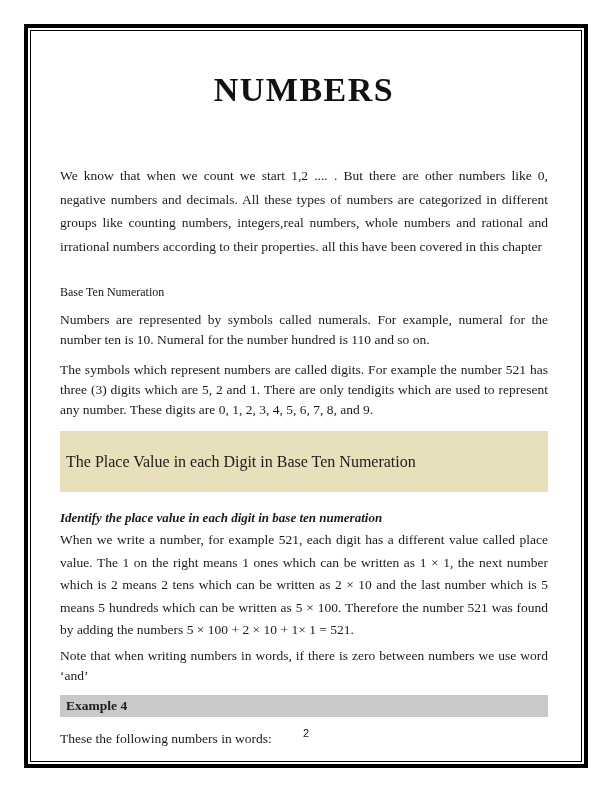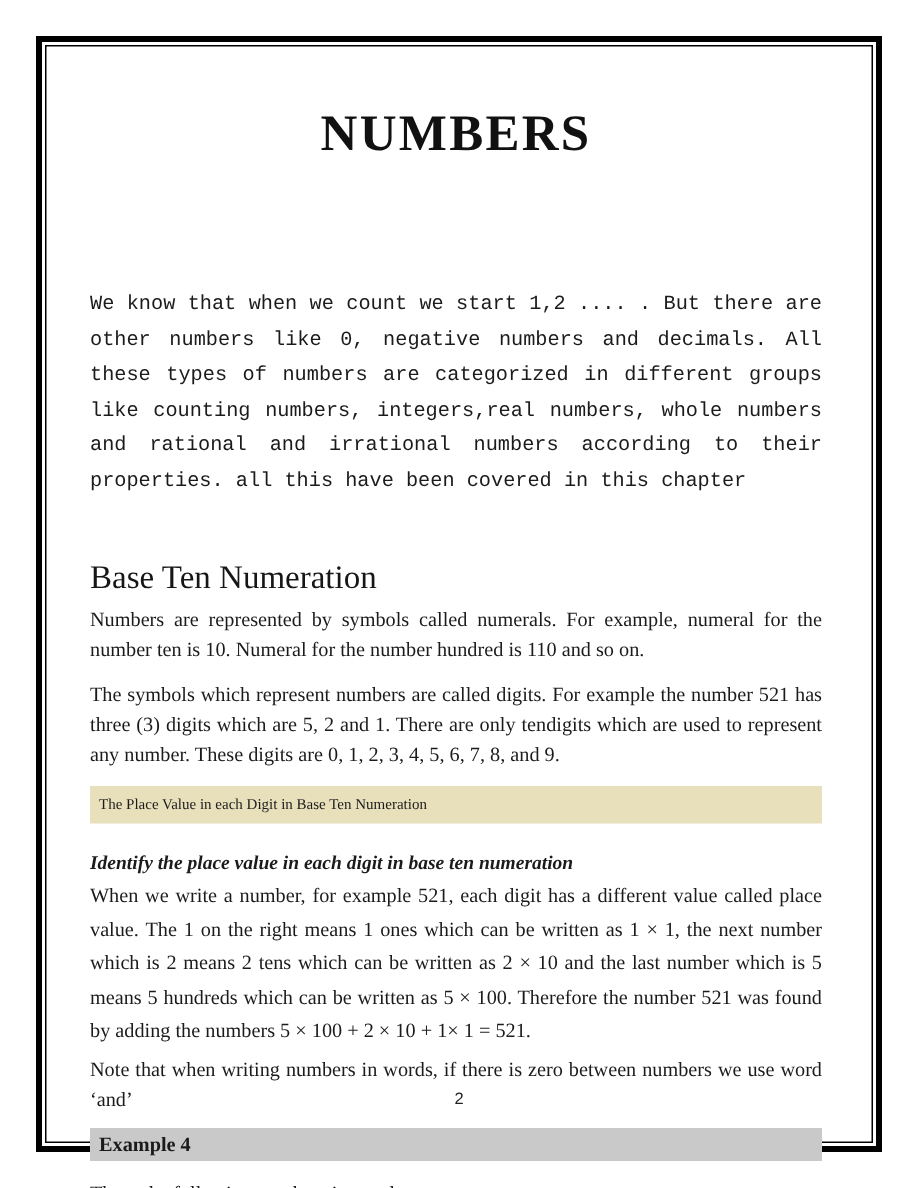--- a/index.html
+++ b/index.html
@@ -43,36 +43,36 @@
     color: #111111;
   }
   .body-text {
     font-size: 13.5px;
     text-align: justify;
     text-align-last: left;
   }
   .loose { line-height: 23.5px; }
   .wide  { line-height: 22.5px; }
   .tight { line-height: 20px; }
-  .intro { margin-top: 82px; font-family: Liberation Mono, monospace; }
+  .intro { margin-top: 54px; }
   .section-heading {
-    margin-top: 40px;
-    font-size: 22px;
+    margin-top: 22px;
+    font-size: 12px;
     line-height: 24px;
     font-weight: normal;
     color: #161616;
   }
   .para-gap-sm { margin-top: 6px; }
   .para-gap    { margin-top: 10px; }
   .highlight-heading {
     margin-top: 11px;
-    font-size: 10px;
+    font-size: 16px;
     line-height: 19px;
     font-weight: normal;
-    padding: 3px 6px;
+    padding: 21px 6px;
     color: #1c1c1c;
   }
   .objective {
     margin-top: 17px;
     font-size: 13px;
     line-height: 18px;
     font-style: italic;
     font-weight: bold;
   }
   .place-para { margin-top: 2px; }

